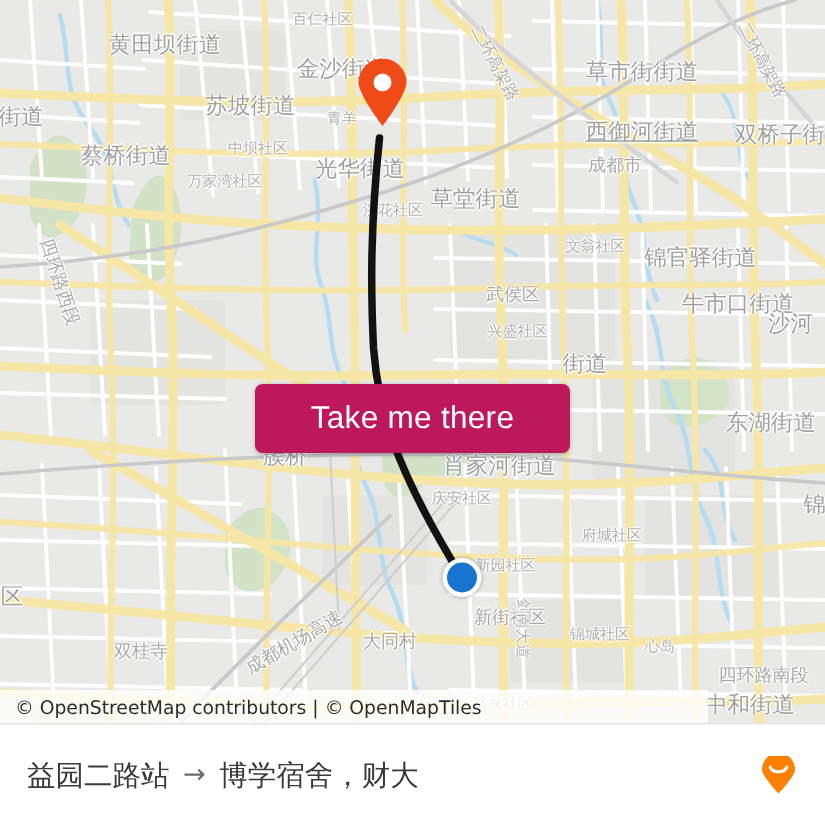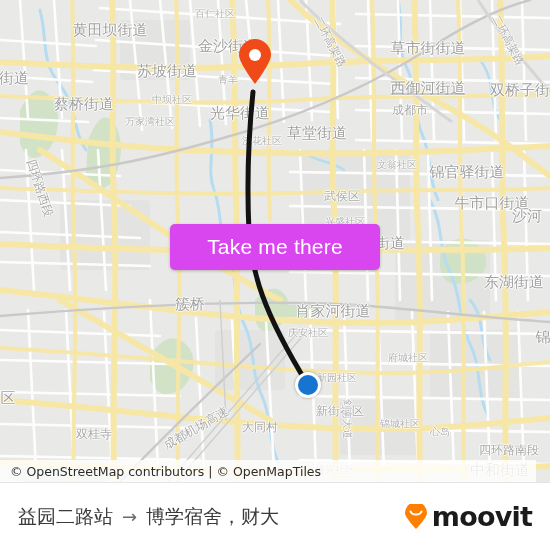--- a/index.html
+++ b/index.html
@@ -76,21 +76,21 @@
     letter-spacing: .2px;
     cursor: pointer;
     box-shadow: 0 1px 3px rgba(0,0,0,.25);
     display: flex; align-items: center; justify-content: center;
   }
 
   
   #attrib {
     position: absolute;
     left: 0; top: 460px;
-    width: 536px; height: 22px;
+    width: 472px; height: 22px;
     background: rgba(255,255,255,.80);
     display: flex; align-items: center;
     padding-left: 10px;
     font-size: 12.5px;
     color: #2c2c2c;
     font-family: "DejaVu Sans", "Liberation Sans", sans-serif;
   }
   #attrib .sep { padding: 0 4px; }
 
   
@@ -350,21 +350,21 @@
 
     <div id="origin-pin" style="left: 255px; top: 85px;">
       <svg width="34" height="46" viewBox="0 0 34 46">
         <path id="pin-body" d="M17 45 C 17 45, 33 24, 33 16 A16 16 0 1 0 1 16 C 1 24, 17 45, 17 45 Z" fill="#f04a18"></path>
         <circle cx="17" cy="16" r="6" fill="#ffffff"></circle>
       </svg>
     </div>
 
     <div id="dest-dot" style="left: 308px; top: 385px; background: rgb(23, 117, 209);"></div>
 
-    <button id="cta" style="background: #d946ef;">
+    <button id="cta" style="background: #be185d; margin-top: 32px;">
       <span>Take me there</span>
     </button>
 
     <div id="attrib">
       <span>© OpenStreetMap contributors</span>
       <span class="sep">|</span>
       <span>© OpenMapTiles</span>
     </div>
   </div>
 
@@ -372,16 +372,15 @@
     <div id="trip">
       <span>益园二路站</span>
       <span class="arrow">→</span>
       <span>博学宿舍，财大</span>
     </div>
     <div id="brand">
       <svg width="26" height="26" viewBox="0 0 26 26">
         <path id="brand-pin" d="M13 25 C 13 25, 24 13.5 24 9 A11 11 0 1 0 2 9 C 2 13.5, 13 25, 13 25 Z" fill="#ff8000"></path>
         <path d="M7.5 7.5 C 9 11.5, 17 11.5, 18.5 7.5" stroke="#ffffff" stroke-width="2.1" fill="none" stroke-linecap="round"></path>
       </svg>
-      <span class="wordmark">moovit</span>
     </div>
   </div>
 </div>
 
 </body></html>

